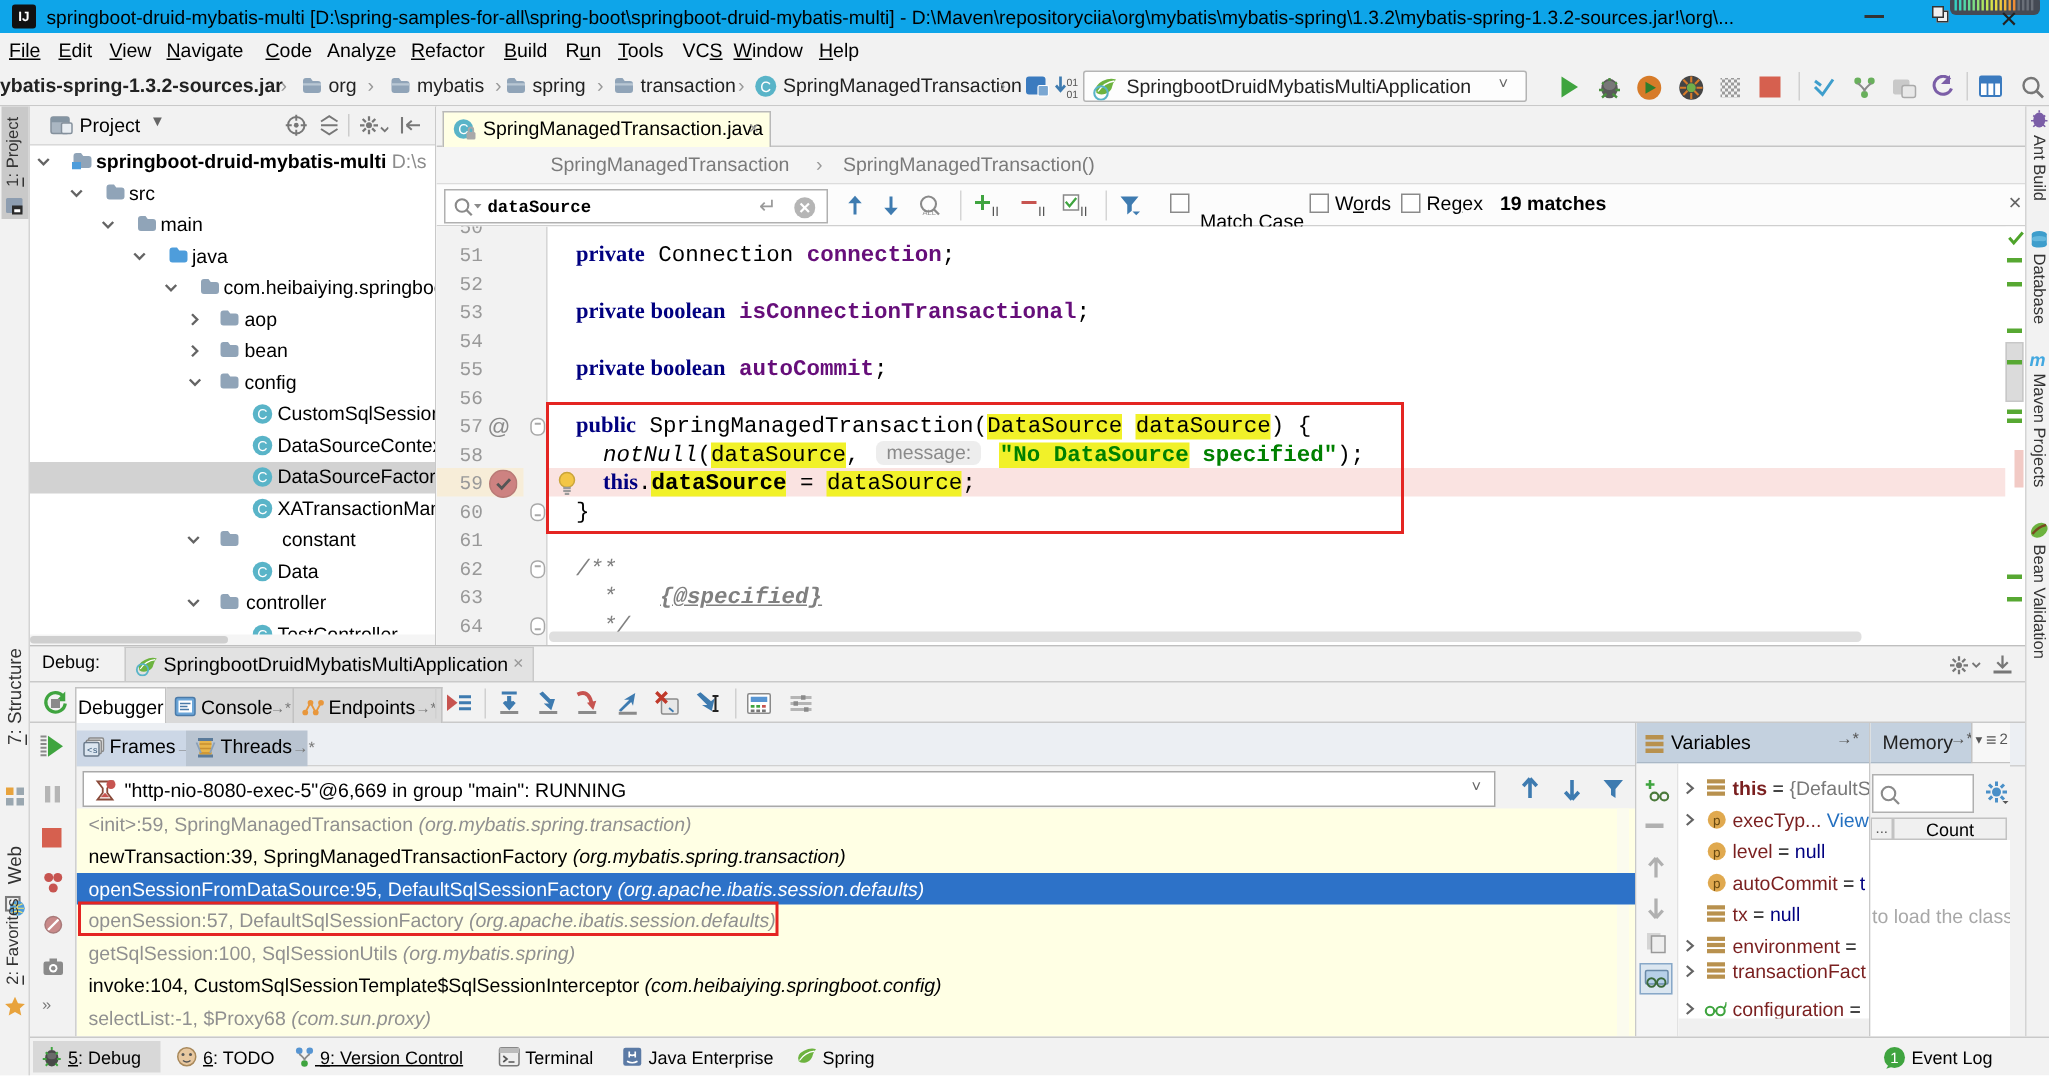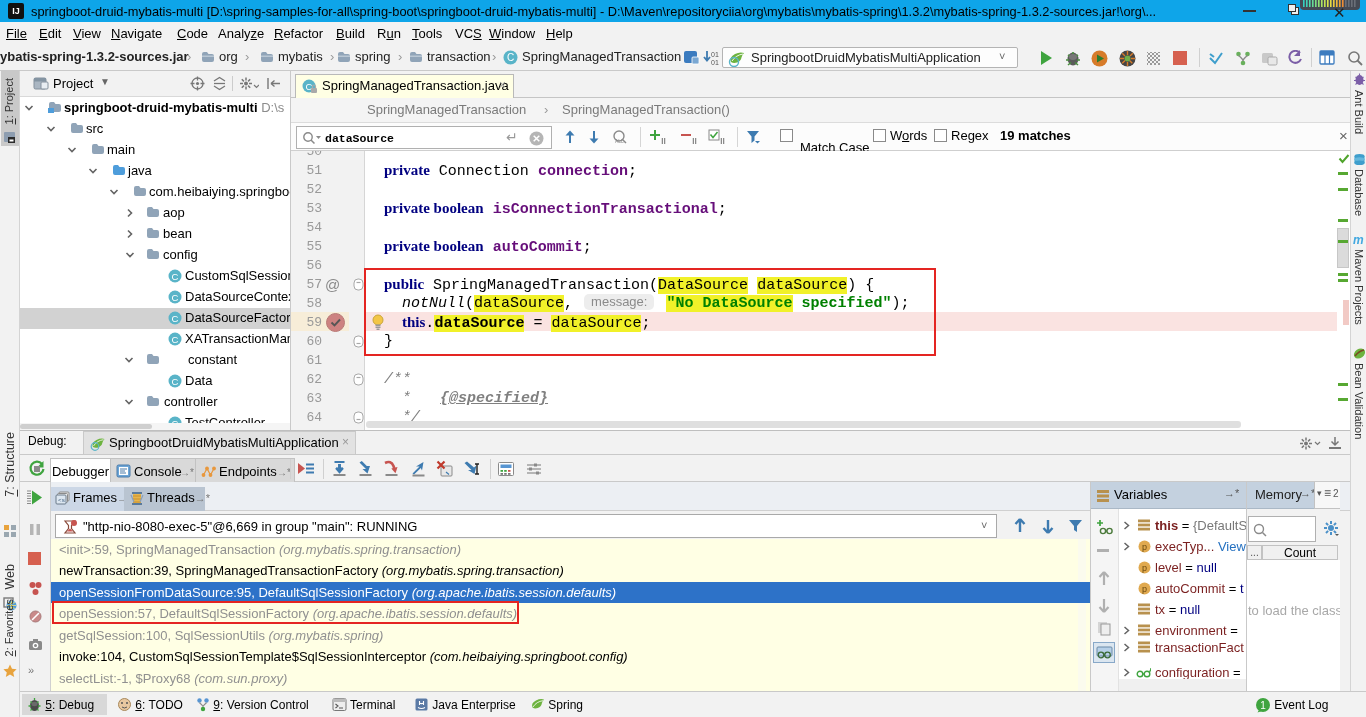--- a/index.html
+++ b/index.html
@@ -957,21 +957,21 @@
   </div>
   <div class="sbitem" style="left:117px;">
     <svg style="display:inline-block;vertical-align:-3px;" width="15" height="15">
         <circle cx="7.5" cy="7.5" r="6" fill="#e8c8a0" stroke="#a8885a"></circle>
         <circle cx="5" cy="6" r="1" fill="#555"></circle>
         <circle cx="10" cy="6" r="1" fill="#555"></circle>
         <path d="M5 10 q2.5 2 5 0" stroke="#555" stroke-width="1" fill="none"></path>
       </svg>
     <u>6</u>: TODO
   </div>
-  <div class="sbitem" style="left:196px;">
+  <div class="sbitem" style="left:196px;text-decoration:underline;">
     <svg style="display:inline-block;vertical-align:-3px;" width="14" height="15">
         <circle cx="3.5" cy="3.5" r="2.2" fill="#5795d2"></circle>
         <circle cx="10.5" cy="3.5" r="2.2" fill="#5795d2"></circle>
         <circle cx="7" cy="12" r="2.2" fill="#3fa43f"></circle>
         <path d="M3.5 5.7 Q7 8.5 7 9.8 M10.5 5.7 Q7 8.5 7 9.8" stroke="#8a8a8a" stroke-width="1.2" fill="none"></path>
       </svg>
     <u>9</u>: Version Control
   </div>
   <div class="sbitem" style="left:332px;">
     <svg style="display:inline-block;vertical-align:-3px;" width="15" height="15">

